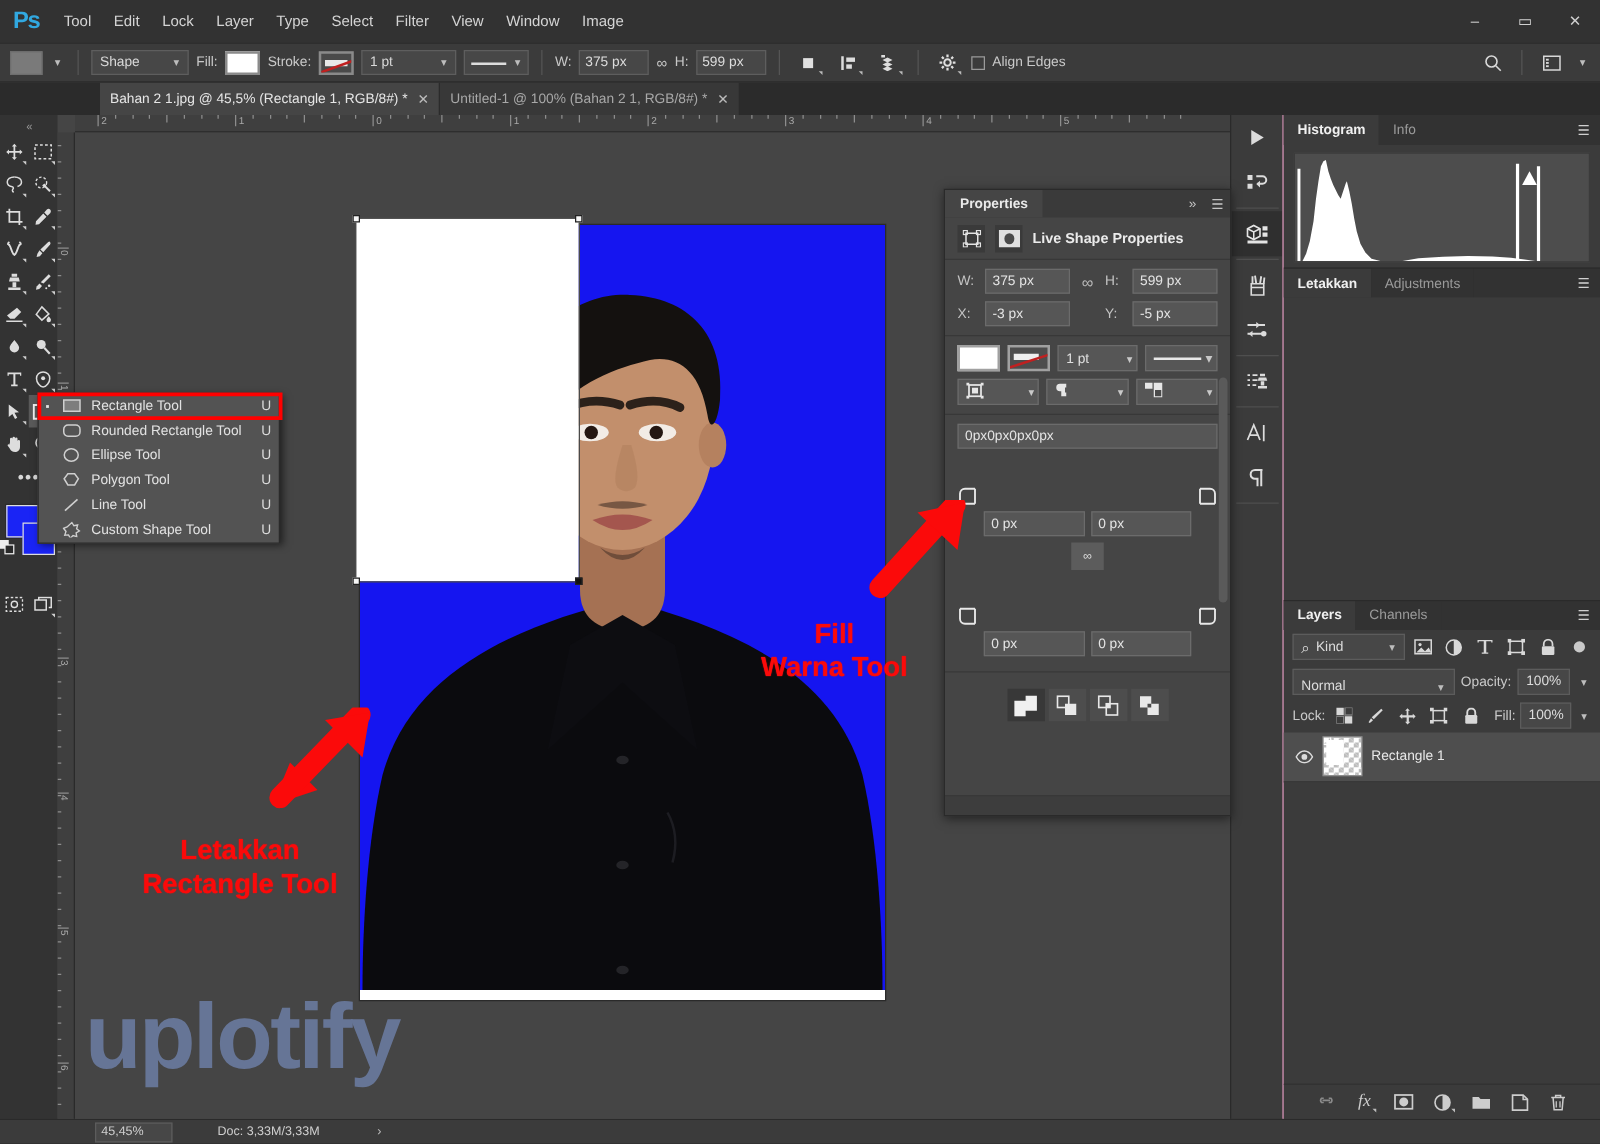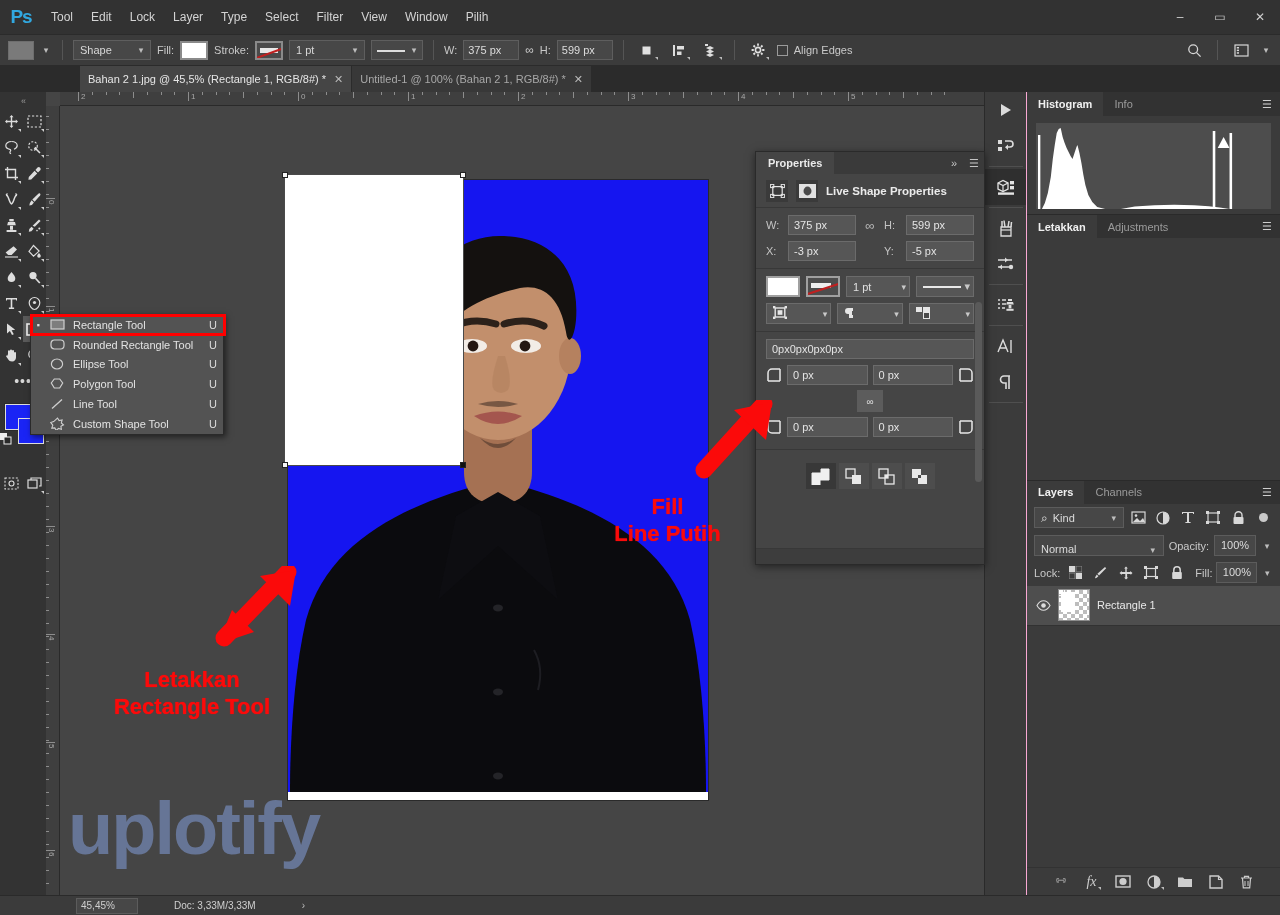--- a/index.html
+++ b/index.html
@@ -142,21 +142,21 @@
   .psw-stroke:after{ content:""; position:absolute; left:-5px; top:9px; width:46px; height:2px;
                      background:#c02020; transform:rotate(-18deg); }
   .plinebox{ flex:1; height:21px; background:#565656; border:1px solid #6b6b6b; position:relative;
              display:flex; align-items:center; justify-content:flex-end; padding-right:3px; }
   .plinebox:before{ content:""; position:absolute; left:6px; top:9px; width:38px; height:2px; background:#e8e8e8; }
   .cornerfield{ width:100%; height:20px; background:#565656; border:1px solid #6b6b6b; color:#e4e4e4;
                 font-size:11px; padding:0 5px; line-height:18px; margin-bottom:6px; }
   .crow{ display:flex; align-items:center; gap:5px; margin-bottom:5px; }
   .cico{ width:16px; height:16px; }
   .cfield{ flex:1; height:20px; background:#565656; border:1px solid #6b6b6b; color:#e4e4e4;
-           font-size:11px; padding:0 5px; line-height:18px; }
+           font-size:11px; padding:0 5px; line-height:18px;margin-top:44px; }
   .clinkbtn{ width:26px; height:22px; background:#5c5c5c; display:flex; align-items:center;
              justify-content:center; margin:0 auto 5px; color:#ddd; font-size:10px; }
   .pathops{ display:flex; gap:3px; justify-content:center; padding:6px 0 4px; }
   .popbtn{ width:30px; height:26px; background:#4d4d4d; display:flex; align-items:center; justify-content:center; }
   .popbtn.on{ background:#383838; }
   .pfoot{ height:16px; background:#3d3d3d; border-top:1px solid #383838; }
   .pscroll{ position:absolute; right:2px; top:150px; width:7px; height:180px; background:#5a5a5a; border-radius:4px; }
 
   
   .rail{ width:42px; background:#3b3b3b; flex:0 0 42px; display:flex; flex-direction:column;
@@ -228,21 +228,21 @@
     <div class="pslogo">Ps</div>
     <div class="menu-item">Tool</div>
     <div class="menu-item">Edit</div>
     <div class="menu-item">Lock</div>
     <div class="menu-item">Layer</div>
     <div class="menu-item">Type</div>
     <div class="menu-item">Select</div>
     <div class="menu-item">Filter</div>
     <div class="menu-item">View</div>
     <div class="menu-item">Window</div>
-    <div class="menu-item">Pilih</div>
+    <div class="menu-item">Image</div>
     <div class="wincontrols">
       <div class="winbtn">–</div>
       <div class="winbtn">▭</div>
       <div class="winbtn close">✕</div>
     </div>
   </div>
 
   <div class="optionsbar">
     <div class="swbox"></div>
     <div class="chev">▾</div>
@@ -757,21 +757,21 @@
           </div>
         </div>
 
         <div class="anno" style="left:500px; top:294px;">
           <svg width="115" height="90" viewBox="0 0 115 90" style="display:block;margin-left:104px">
             <path d="M100 4 L40 70" stroke="#fb0a0a" stroke-width="17" stroke-linecap="round"></path>
             <path d="M108 2 L70 10 L102 40 Z" fill="#fb0a0a"></path>
           </svg>
           <div style="text-align:center;width:215px;margin-top:4px">
             <div>Fill</div>
-            <div>Line Putih</div>
+            <div>Warna Tool</div>
           </div>
         </div>
 
         <div class="watermark">uplotify</div>
       </div>
     </div>
 
     <div class="rail">
       <div class="railbtn">
         <svg width="17" height="16" viewBox="0 0 17 16">

